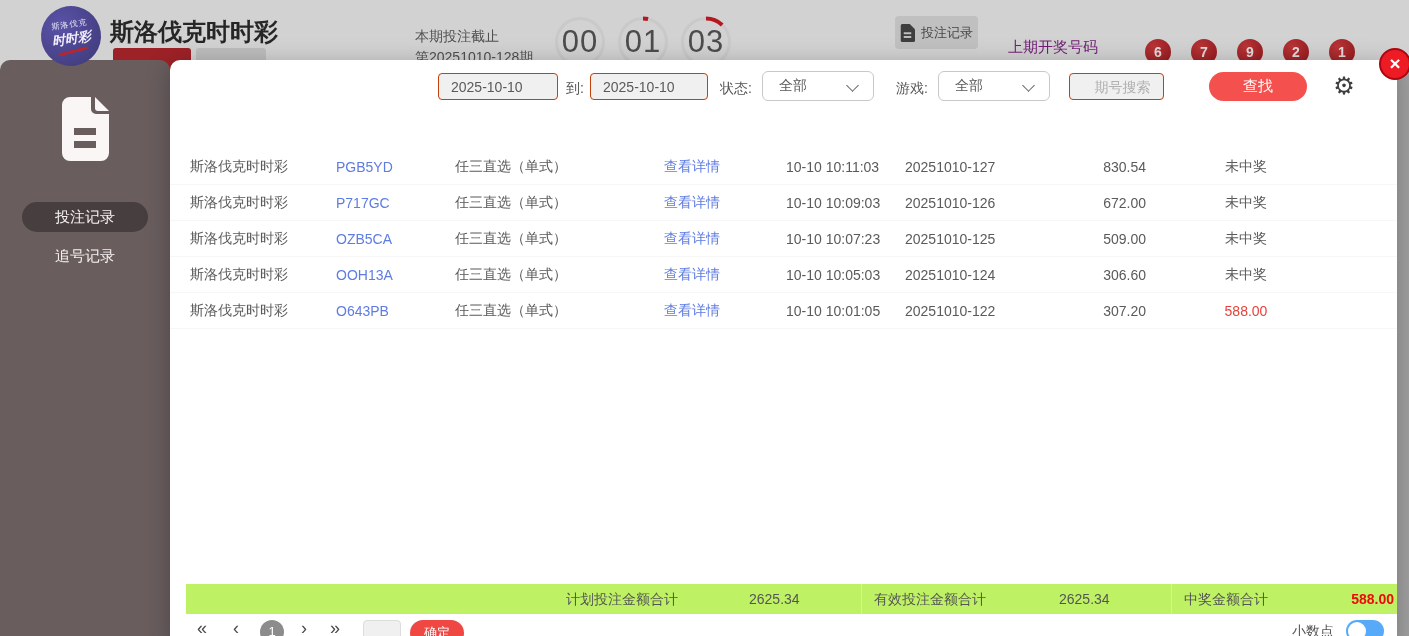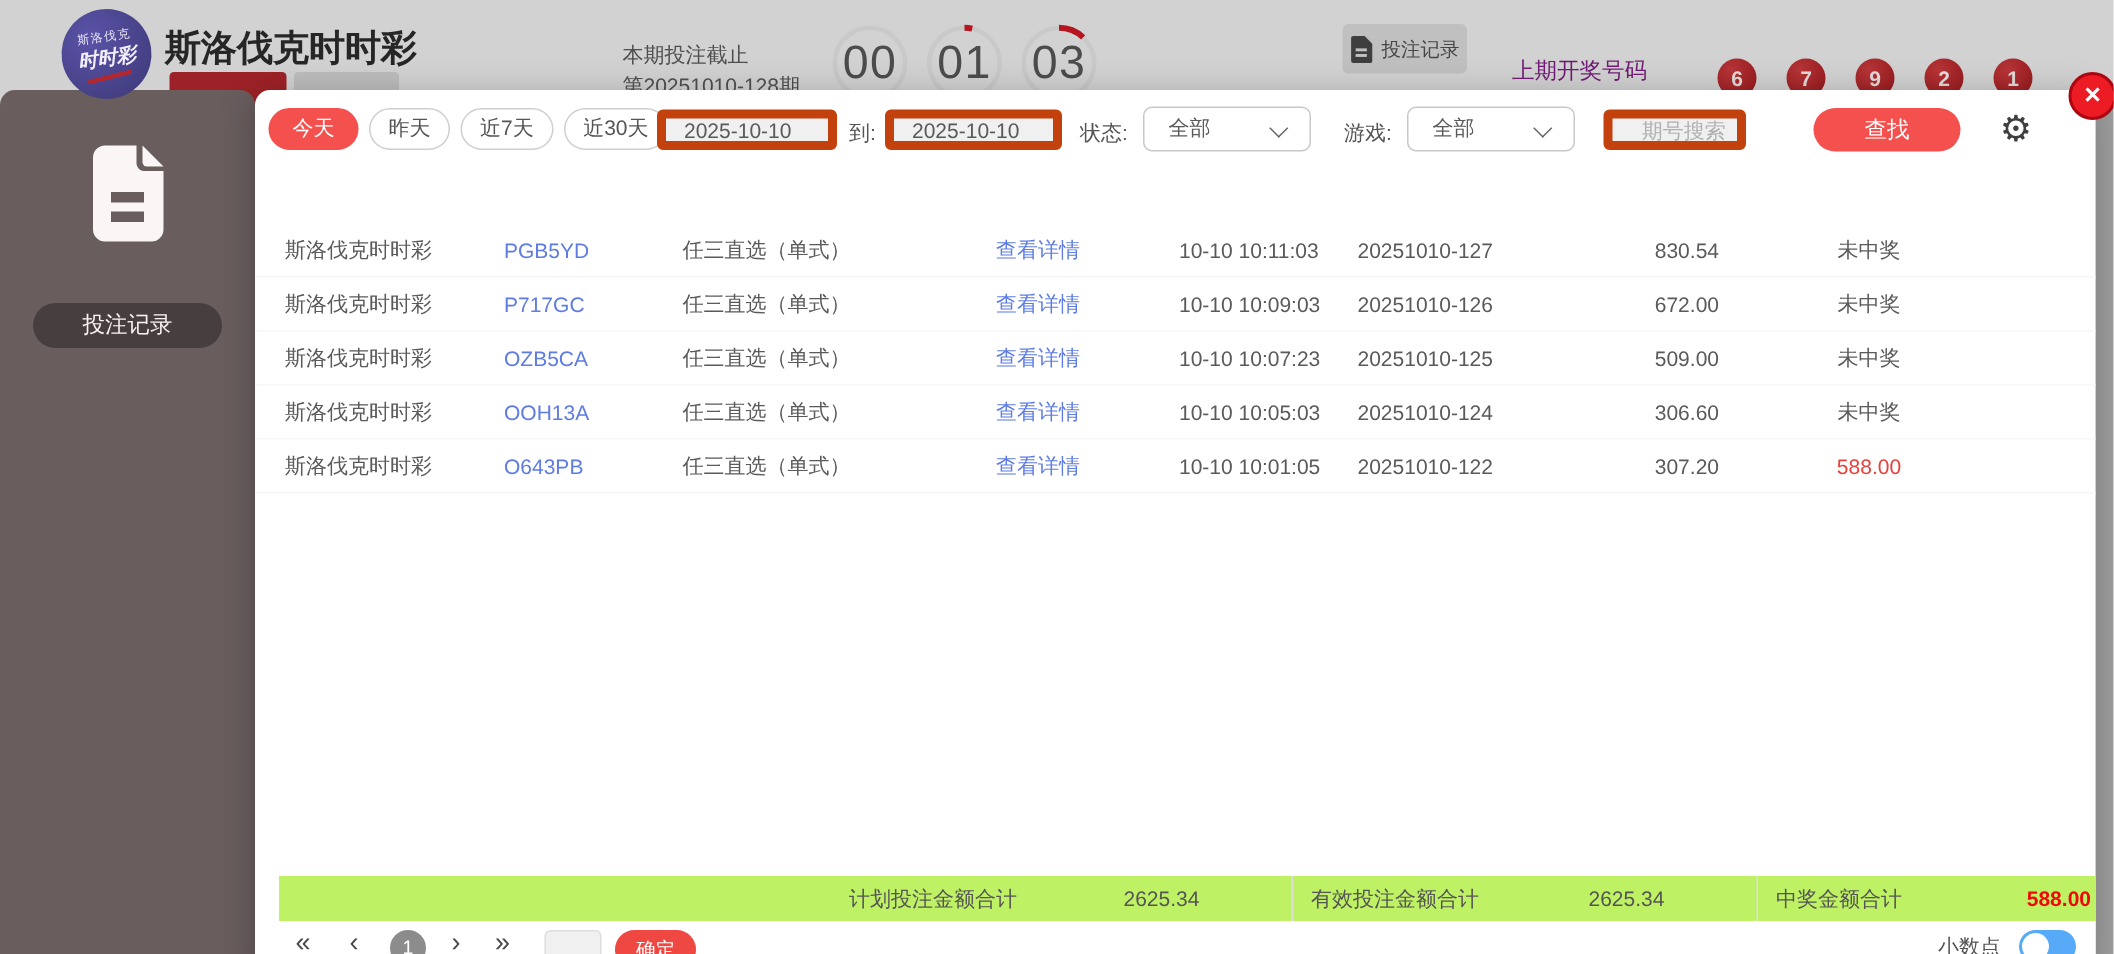--- a/index.html
+++ b/index.html
@@ -45,21 +45,21 @@
     border-radius:10px 10px 0 0;box-shadow:0 4px 24px rgba(0,0,0,.25);}
   .close-btn{position:absolute;left:1379px;top:48px;width:32px;height:32px;border-radius:50%;
     background:#ed1c24;border:2px solid #ab0611;box-sizing:border-box;z-index:6;
     color:#fff;font-size:19px;font-weight:bold;text-align:center;line-height:27px;cursor:pointer;}
   
   .qr{position:absolute;left:9px;top:12px;display:flex;gap:7px;}
   .pill{height:28px;border-radius:15px;border:1px solid #cfcfcf;background:#fff;color:#555;
     font-size:14px;padding:0 12px;font-family:inherit;cursor:pointer;}
   .pill.active{background:#f4504e;border-color:#f4504e;color:#fff;width:60px;padding:0;}
   .flt-input{position:absolute;top:13px;height:27px;box-sizing:border-box;background:#f0f0f0;
-    border:6px solid #c2410c;border-radius:4px;font-size:14px;color:#5a5a5a;padding:0 0 0 12px;
+    border:1px solid #c2410c;border-radius:4px;font-size:14px;color:#5a5a5a;padding:0 0 0 12px;
     font-family:inherit;outline:none;}
   .flt-input::placeholder{color:#b0b0b0;}
   #date-from{left:268px;width:120px;}
   #date-to{left:420px;width:118px;}
   #period-search{left:899px;width:95px;text-align:center;}
   .flt-label{position:absolute;top:20px;font-size:14px;color:#555;}
   .sel{position:absolute;top:11px;width:112px;height:30px;box-sizing:border-box;border:1px solid #c8c8c8;
     border-radius:6px;background:#fff;cursor:pointer;}
   .sel .val{position:absolute;left:16px;top:5px;font-size:14px;color:#5a5a5a;}
   .chev{position:absolute;right:16px;top:9px;width:8px;height:8px;border-right:1.6px solid #666;
@@ -157,33 +157,28 @@
 
 <div class="sidebar">
   <svg class="side-doc" width="50" height="66" viewBox="0 0 50 66">
     <path d="M10 1 H31 V13 a5 5 0 0 0 5 5 H49 V57 a8 8 0 0 1 -8 8 H10 a8 8 0 0 1 -8 -8 V9 a8 8 0 0 1 8 -8 Z" fill="#faf6f6"></path>
     <path d="M35 1 L49 15 H38 a3 3 0 0 1 -3 -3 Z" fill="#faf6f6"></path>
     <rect x="14" y="32" width="22" height="7" fill="#695d5e"></rect>
     <rect x="14" y="45" width="22" height="7" fill="#695d5e"></rect>
   </svg>
   <div class="side-items" id="side-items">
       <div class="side-item active">投注记录</div>
+      <div class="side-item">追号记录</div>
     </div>
 </div>
 
 <div class="right-strip"></div>
 
 <div class="modal">
 
-  <div class="qr" id="quick-ranges">
-      <button class="pill active">今天</button>
-      <button class="pill">昨天</button>
-      <button class="pill">近7天</button>
-      <button class="pill">近30天</button>
-    </div>
   <input class="flt-input" id="date-from" value="2025-10-10" style="">
   <span class="flt-label" style="left:396px;">到:</span>
   <input class="flt-input" id="date-to" value="2025-10-10" style="">
   <span class="flt-label" style="left:550px;">状态:</span>
   <div class="sel" style="left:592px;">
     <span class="val">全部</span>
     <span class="chev"></span>
   </div>
   <span class="flt-label" style="left:726px;">游戏:</span>
   <div class="sel" style="left:768px;">

